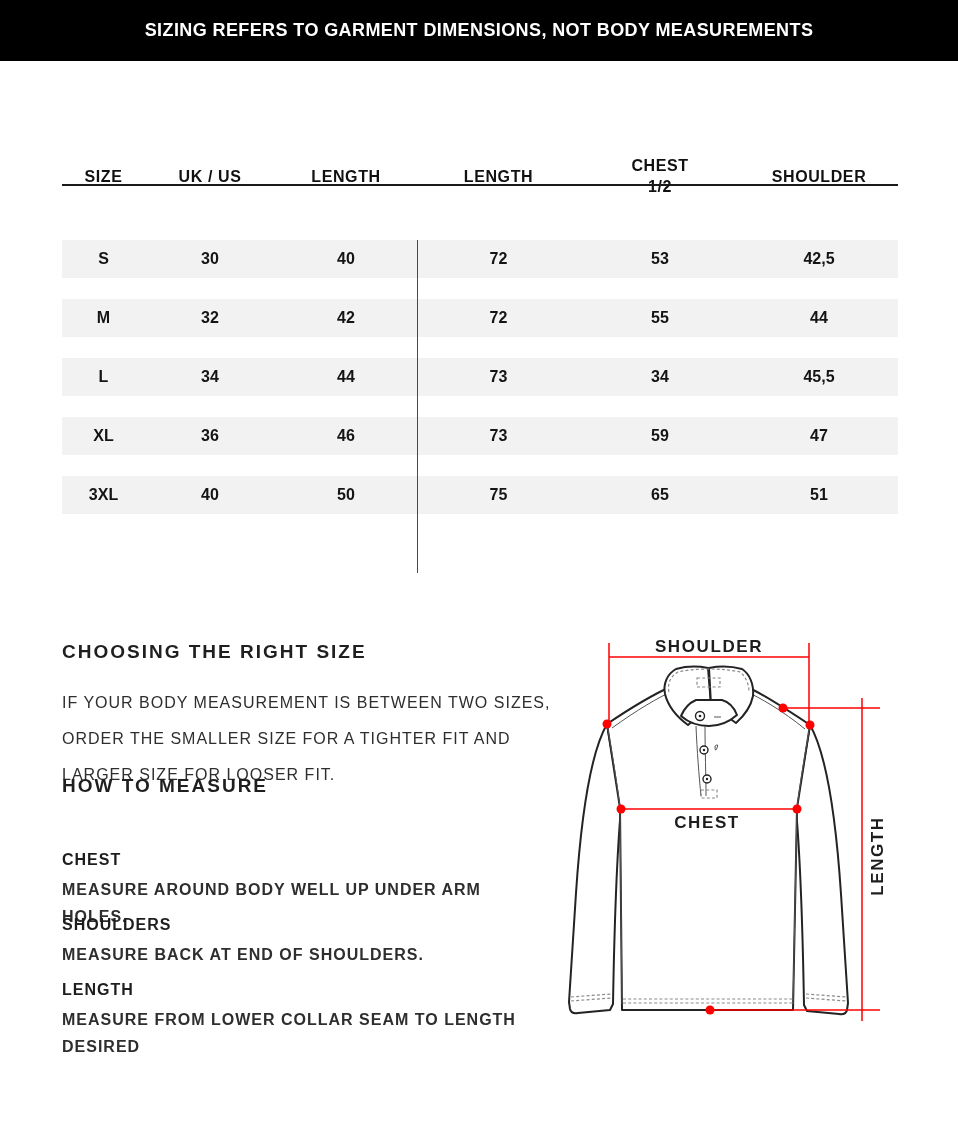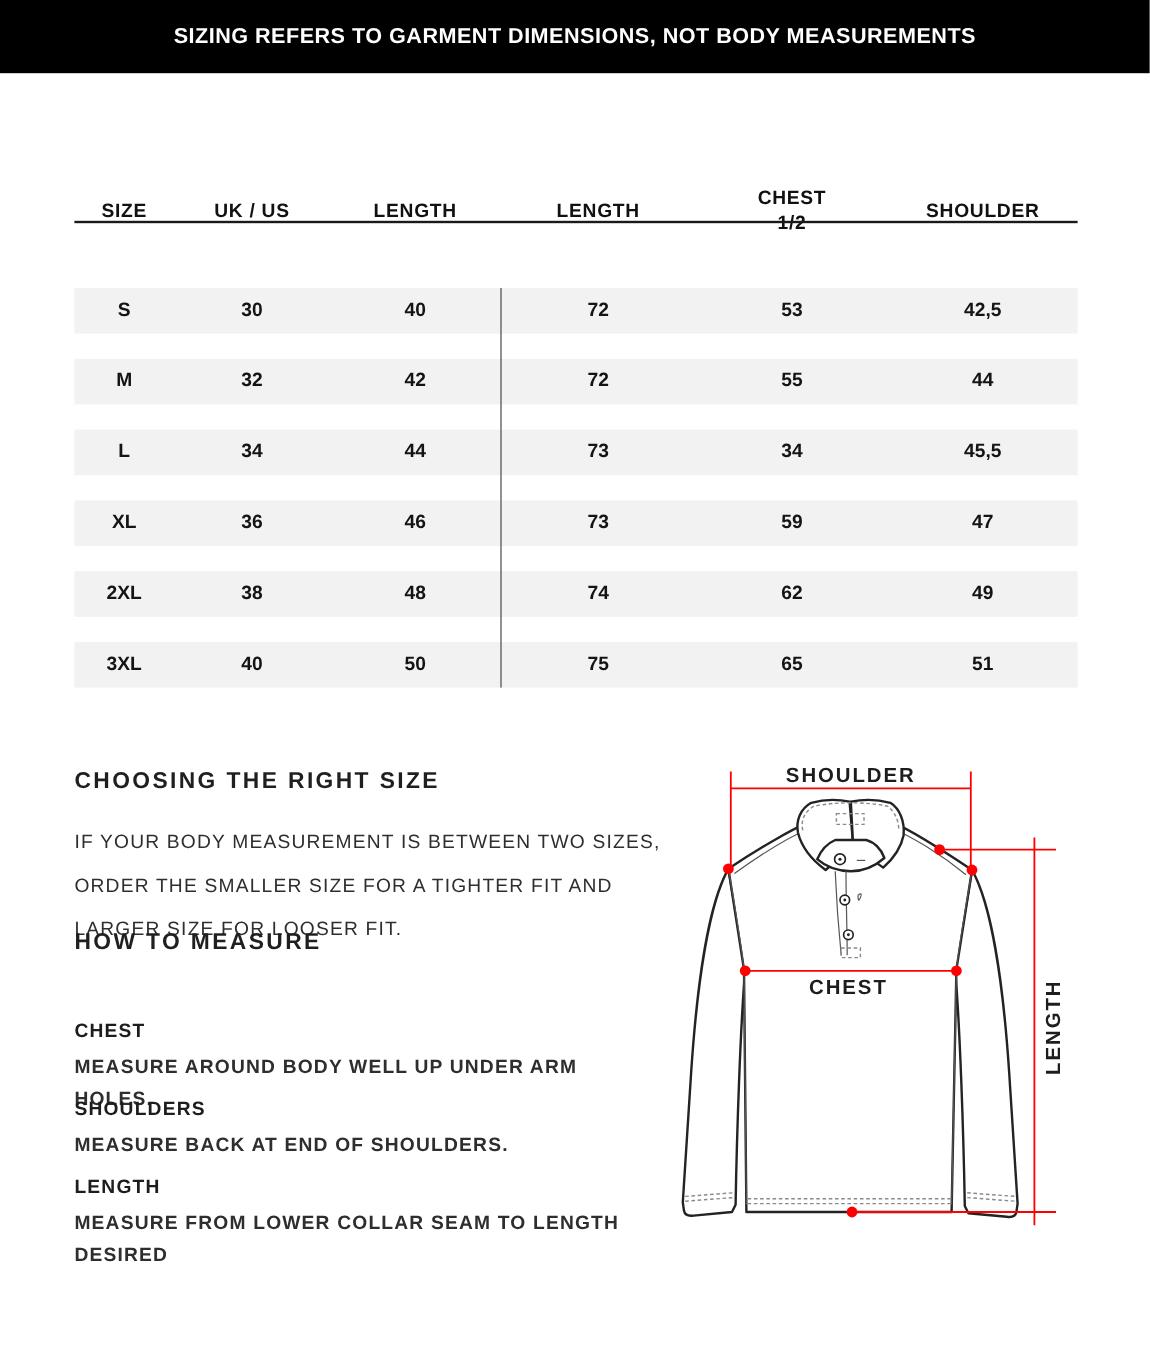--- a/index.html
+++ b/index.html
@@ -132,28 +132,20 @@
     </div>
     <div class="trow grid-row">
       <div class="td">XL</div>
       <div class="td">36</div>
       <div class="td">46</div>
       <div class="td">73</div>
       <div class="td">59</div>
       <div class="td">47</div>
     </div>
     <div class="trow grid-row">
-      <div class="td">2XL</div>
-      <div class="td">38</div>
-      <div class="td">48</div>
-      <div class="td">74</div>
-      <div class="td">62</div>
-      <div class="td">49</div>
-    </div>
-    <div class="trow grid-row">
       <div class="td">3XL</div>
       <div class="td">40</div>
       <div class="td">50</div>
       <div class="td">75</div>
       <div class="td">65</div>
       <div class="td">51</div>
     </div>
   </div>
   <div class="col-divider"></div>
 </section>

